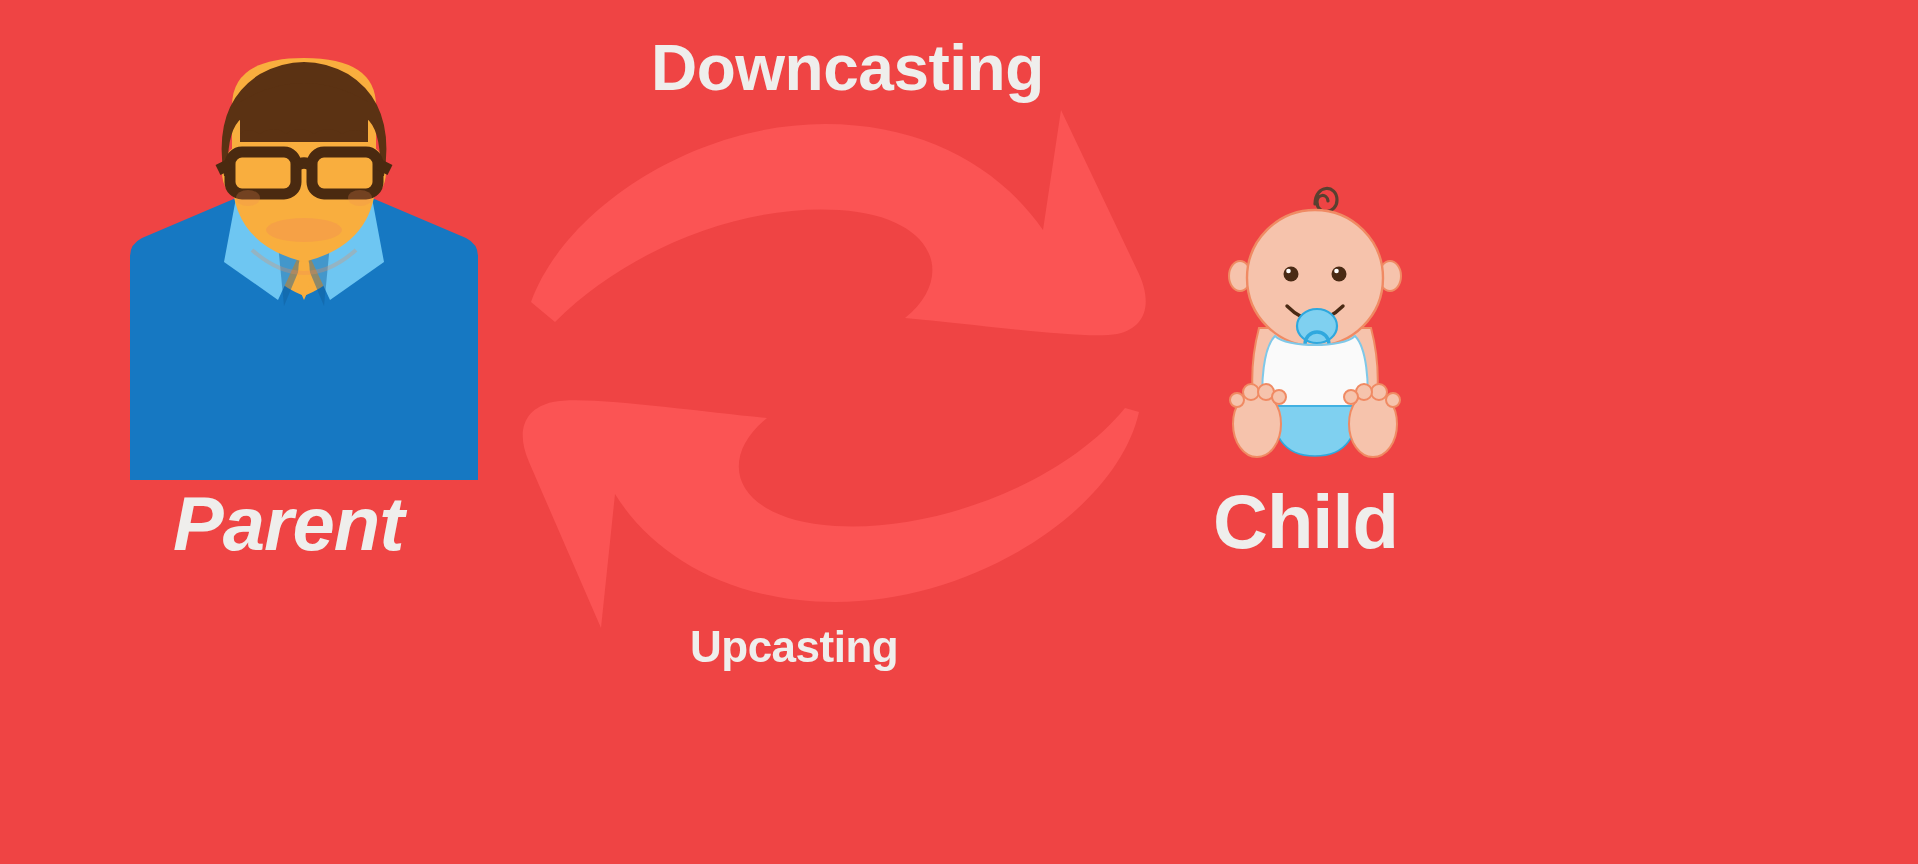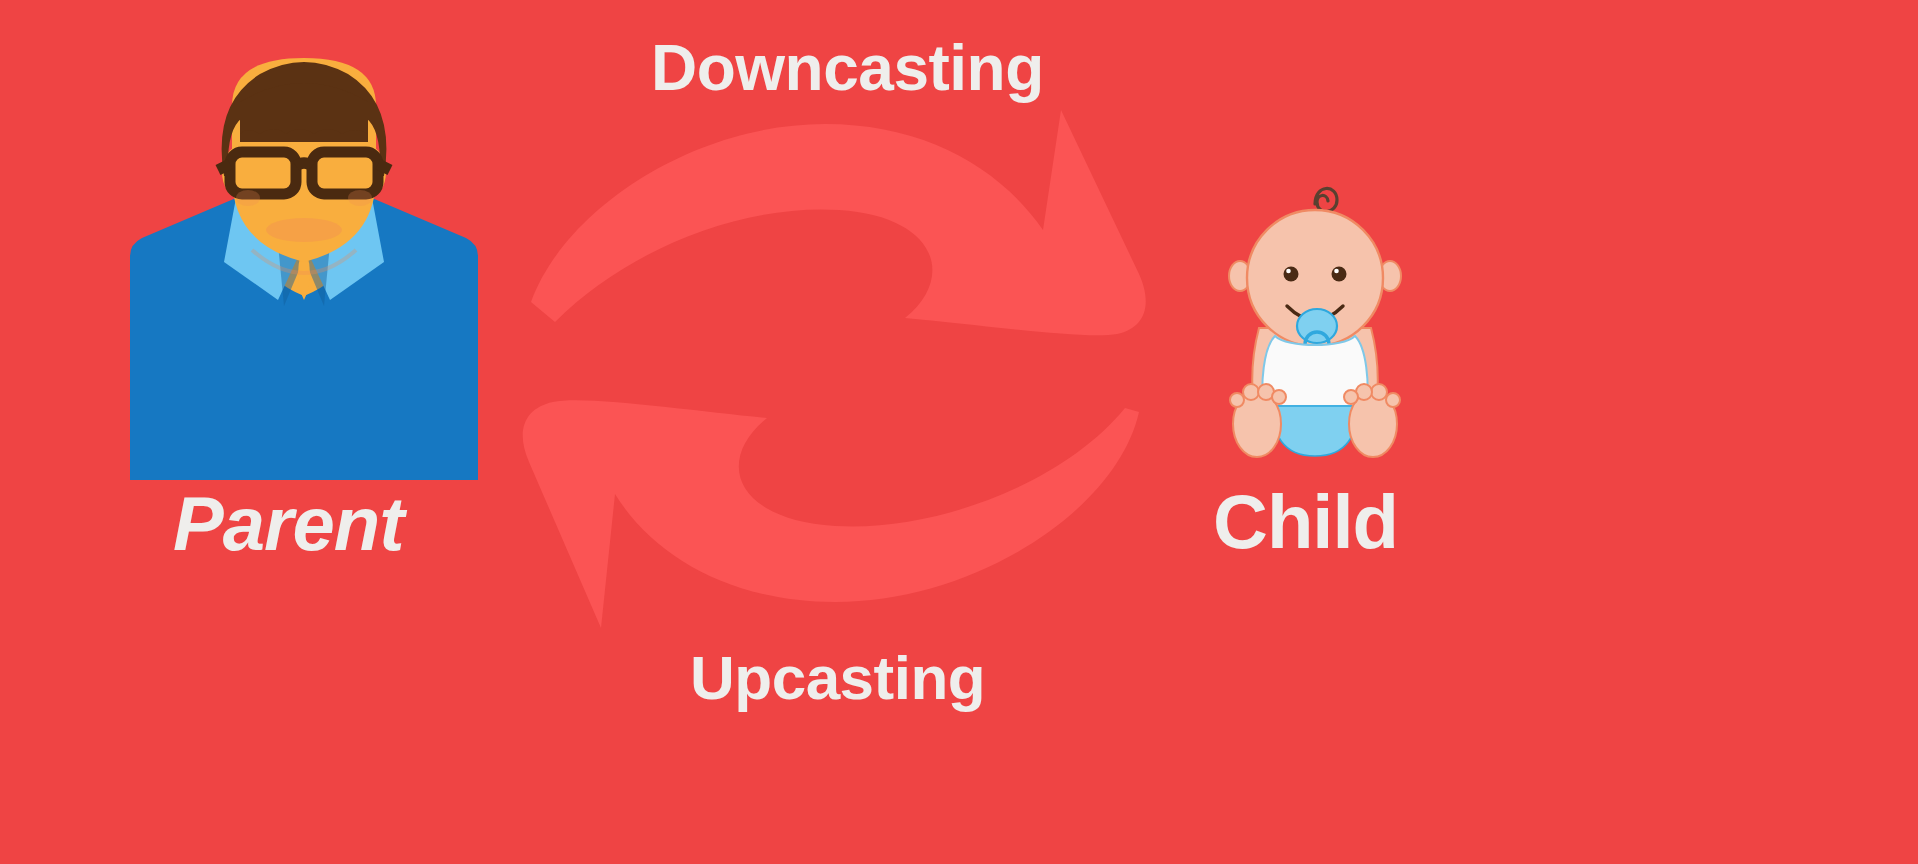--- a/index.html
+++ b/index.html
@@ -20,21 +20,21 @@
   .caption {
     position:absolute;
     font-family:"Liberation Sans", sans-serif;
     font-weight:bold;
     color:#EFEEEC;
     white-space:nowrap;
     letter-spacing:-0.5px;
     line-height:1;
   }
   #label-downcasting { left:651px; top:36px;  font-size:64px; }
-  #label-upcasting   { left:690px; top:647px; font-size:62px; }
+  #label-upcasting   { left:690px; top:625px; font-size:44px; }
   #label-parent      { left:173px; top:486px; font-size:76px; letter-spacing:-1px;font-style:italic; }
   #label-child       { left:1213px; top:484px; font-size:76px; letter-spacing:-1px; }
 
   
   #parent-figure { left:128px; top:48px; width:352px; height:432px; }
   #child-figure  { left:1215px; top:168px; width:200px; height:305px; }
   #arrows        { left:505px; top:90px; width:660px; height:560px; }
 
   svg { display:block; overflow:visible; }
 </style>

